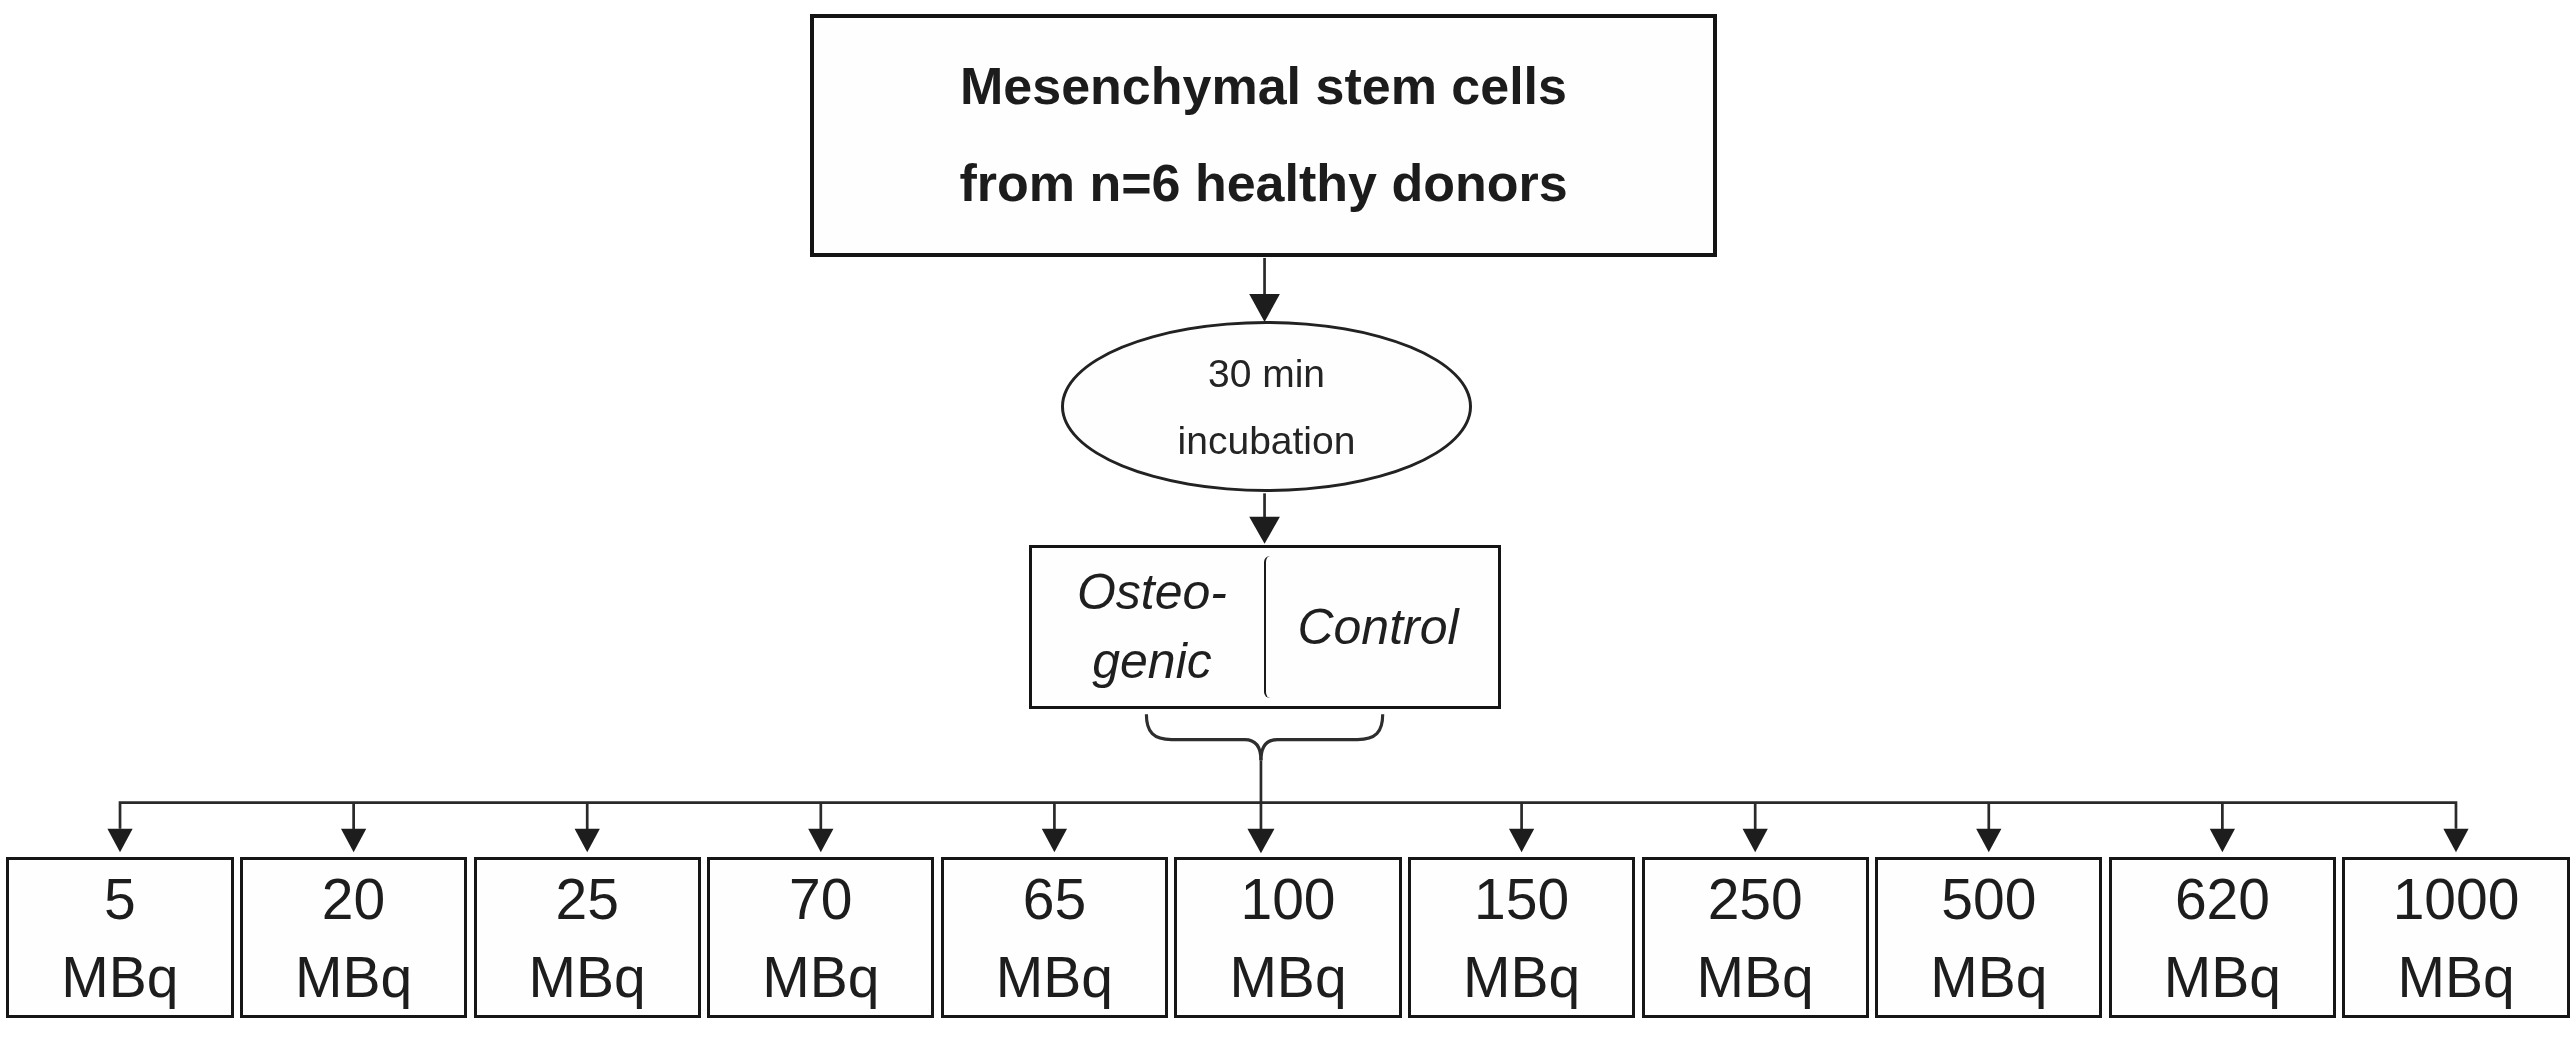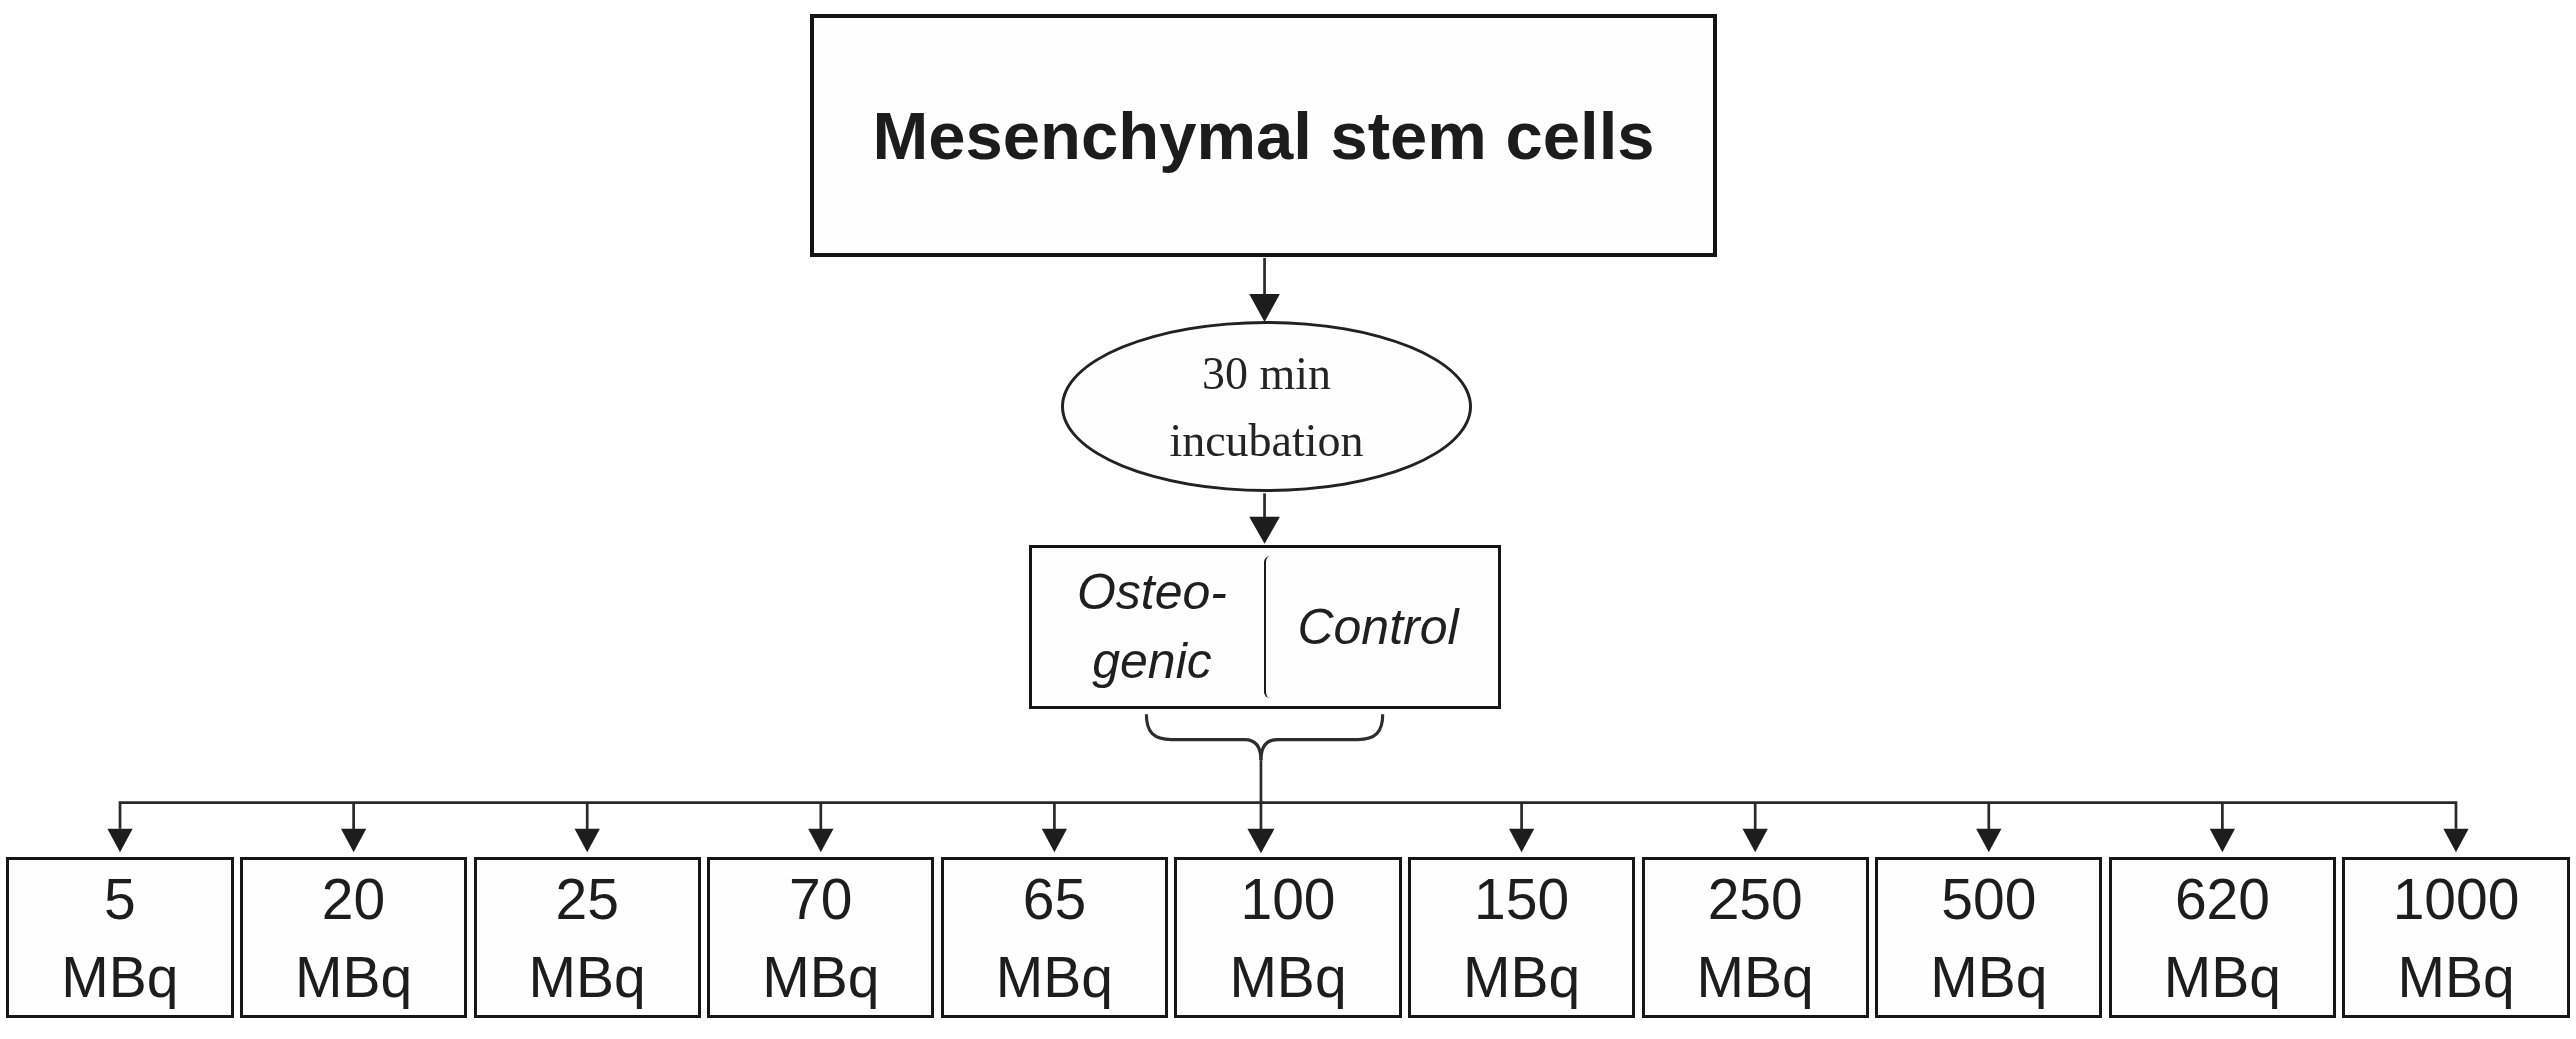--- a/index.html
+++ b/index.html
@@ -25,34 +25,33 @@
     flex-direction: column;
     align-items: center;
     justify-content: center;
     text-align: center;
     background: #fefefe;
   }
   .title-box {
     left: 810px; top: 13.5px;
     width: 907px; height: 243px;
     border: 4.5px solid #141414;
-    font-size: 67px;
+    font-size: 52px;
     font-weight: bold;
     line-height: 97px;
     letter-spacing: 0px;
   }
   .incubation-ellipse {
     left: 1061px; top: 321px;
     width: 411px; height: 171px;
     border: 3.6px solid #222222;
     border-radius: 50%;
-    font-size: 46px;
+    font-size: 39px;
     line-height: 67px;
     color: #242424;
-    font-family: Liberation Serif, serif;
   }
   .condition-box {
     left: 1029px; top: 545px;
     width: 472px; height: 164px;
     border: 3.6px solid #141414;
     flex-direction: row;
     align-items: stretch;
     padding: 8px;
   }
   .condition-cell {
@@ -146,20 +145,21 @@
       <path class="arrow-head" d="M1673 919 L1701 919 L1687 945 Z"></path>
       <path class="arrow-head" d="M1932 919 L1960 919 L1946 945 Z"></path>
       <path class="arrow-head" d="M2191 919 L2219 919 L2205 945 Z"></path>
       <path class="arrow-head" d="M2450 919 L2478 919 L2464 945 Z"></path>
       <path class="arrow-head" d="M2709 919 L2737 919 L2723 945 Z"></path>
     </g>
   </svg>
 
   <div class="node title-box">
     <div>Mesenchymal stem cells</div>
+    <div>from n=6 healthy donors</div>
   </div>
 
   <div class="node incubation-ellipse">
     <div>30 min</div>
     <div>incubation</div>
   </div>
 
   <div class="node condition-box">
     <div class="condition-cell">
       <div>Osteo-</div>

